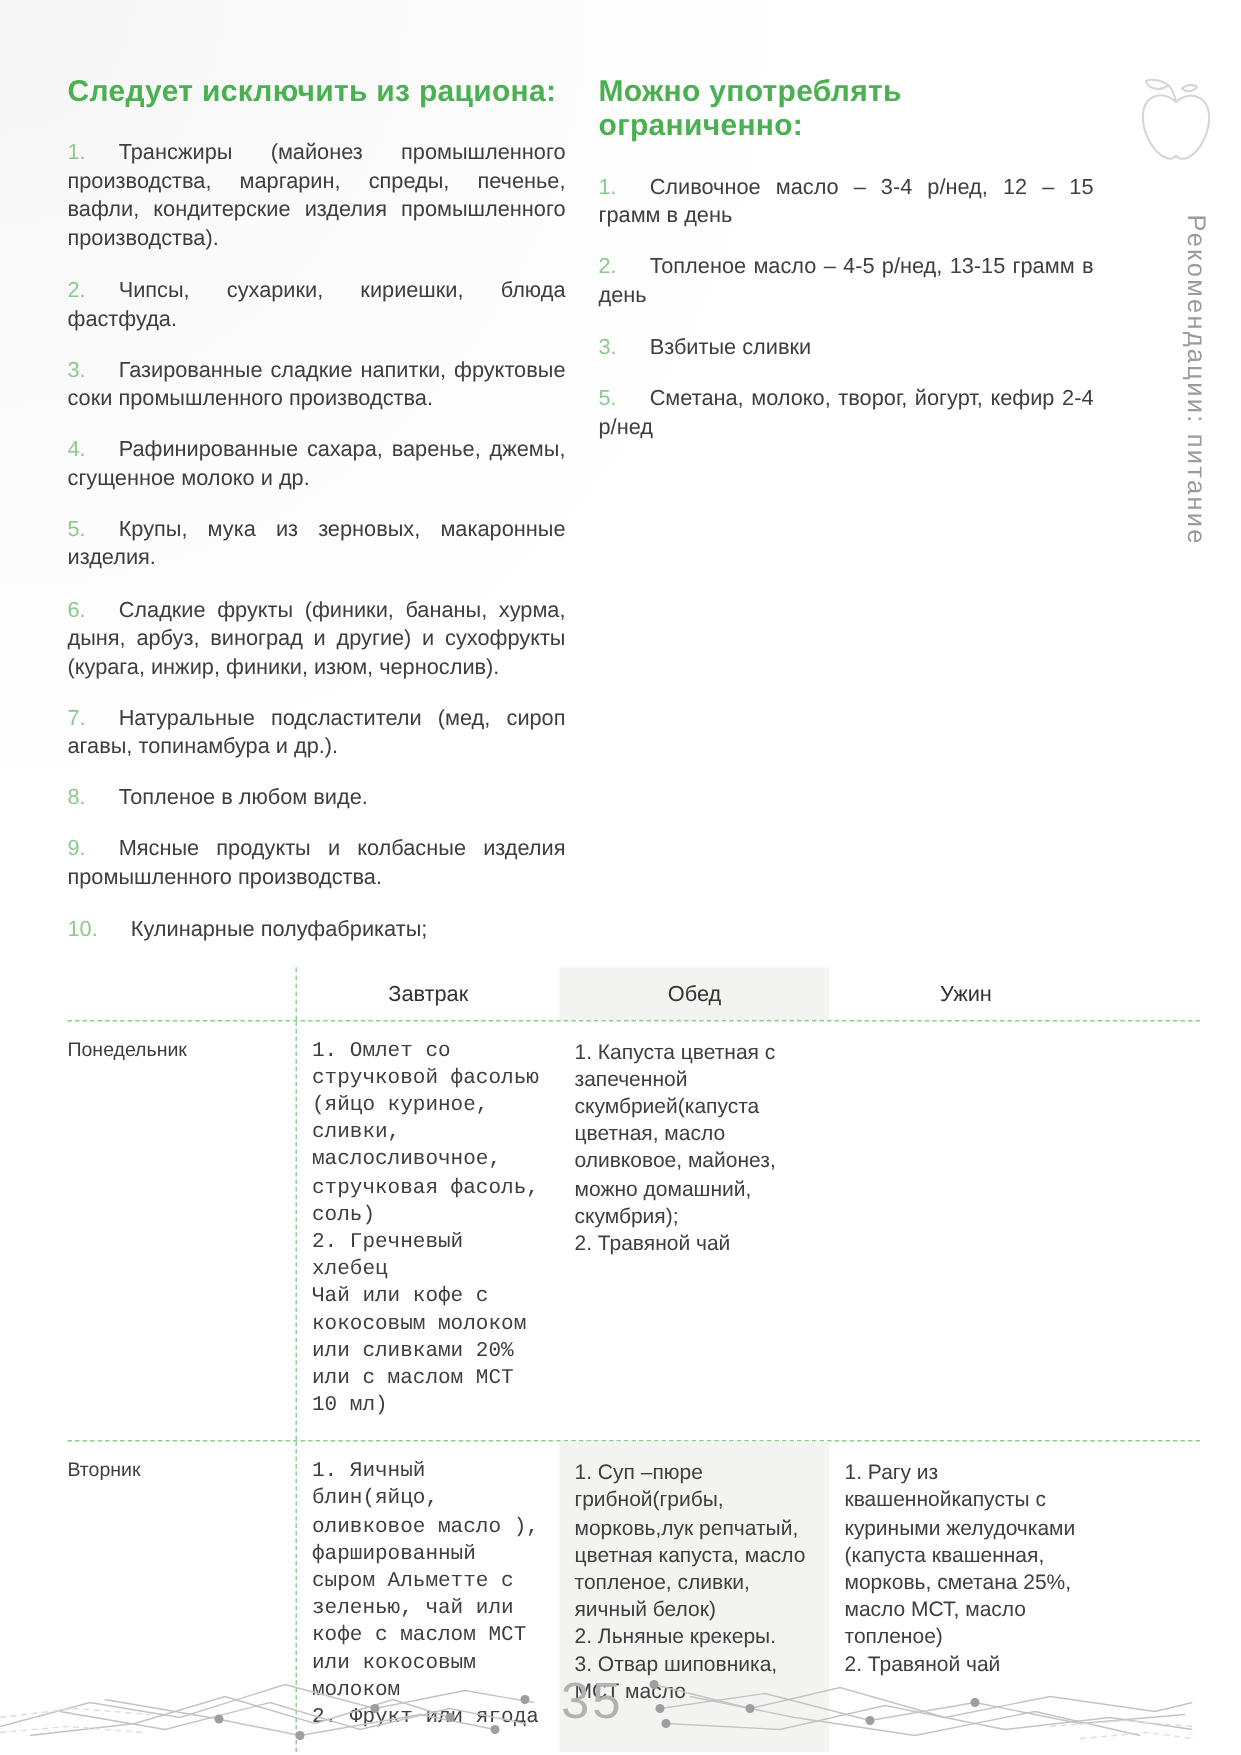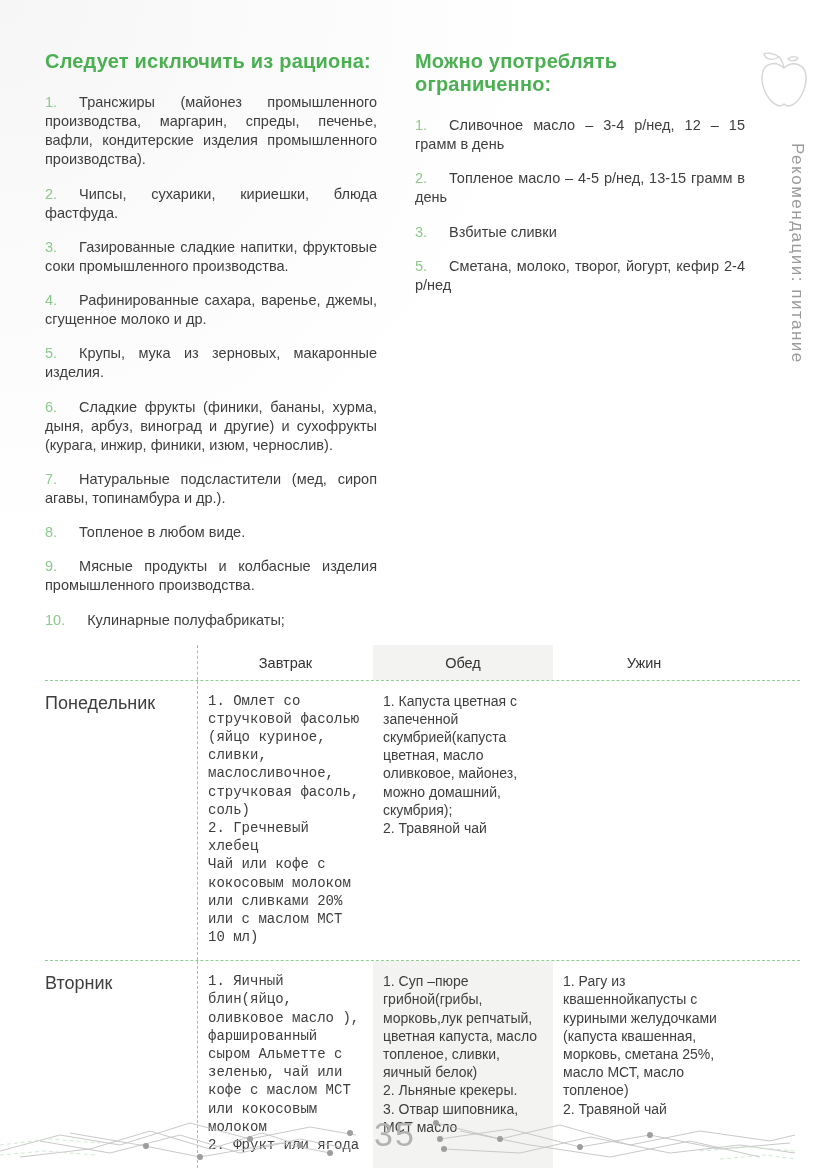--- a/index.html
+++ b/index.html
@@ -16,21 +16,21 @@
     overflow:hidden;
   }
   .content{
     position:absolute;
     left:45px;top:50px;
     width:710px;
   }
   
   .columns{display:flex;gap:12px;}
   .col{width:332px;}
-  .col.right{width:330px;margin-left:26px;}
+  .col.right{width:330px;margin-left:10px;}
   h2.sec-title{
     margin:0 0 20px 0;
     font-size:20px;
     font-weight:600;
     color:#4bb051;
     letter-spacing:.2px;
   }
   p.item{
     margin:0 0 15px 0;
     font-size:14.5px;
@@ -63,21 +63,21 @@
   }
   .tcell{
     padding:11px 10px 14px 10px;
     font-size:14px;
     line-height:1.3;
     color:#3e3e3e;
     white-space:pre-line;
   }
   .tcell.day{
     padding-left:0;
-    font-size:18px;
+    font-size:13px;
   }
   .tcell.c-breakfast{border-left:1px dashed #90cd90;font-family:Liberation Mono, monospace;}
   .tcell.c-lunch{background:#f3f4f2;}
   .hcell{
     padding:10px 0 9px 0;
     font-size:14.5px;
     color:#333333;
     text-align:center;
   }
   .hcell.c-breakfast{border-left:1px dashed #90cd90;}

